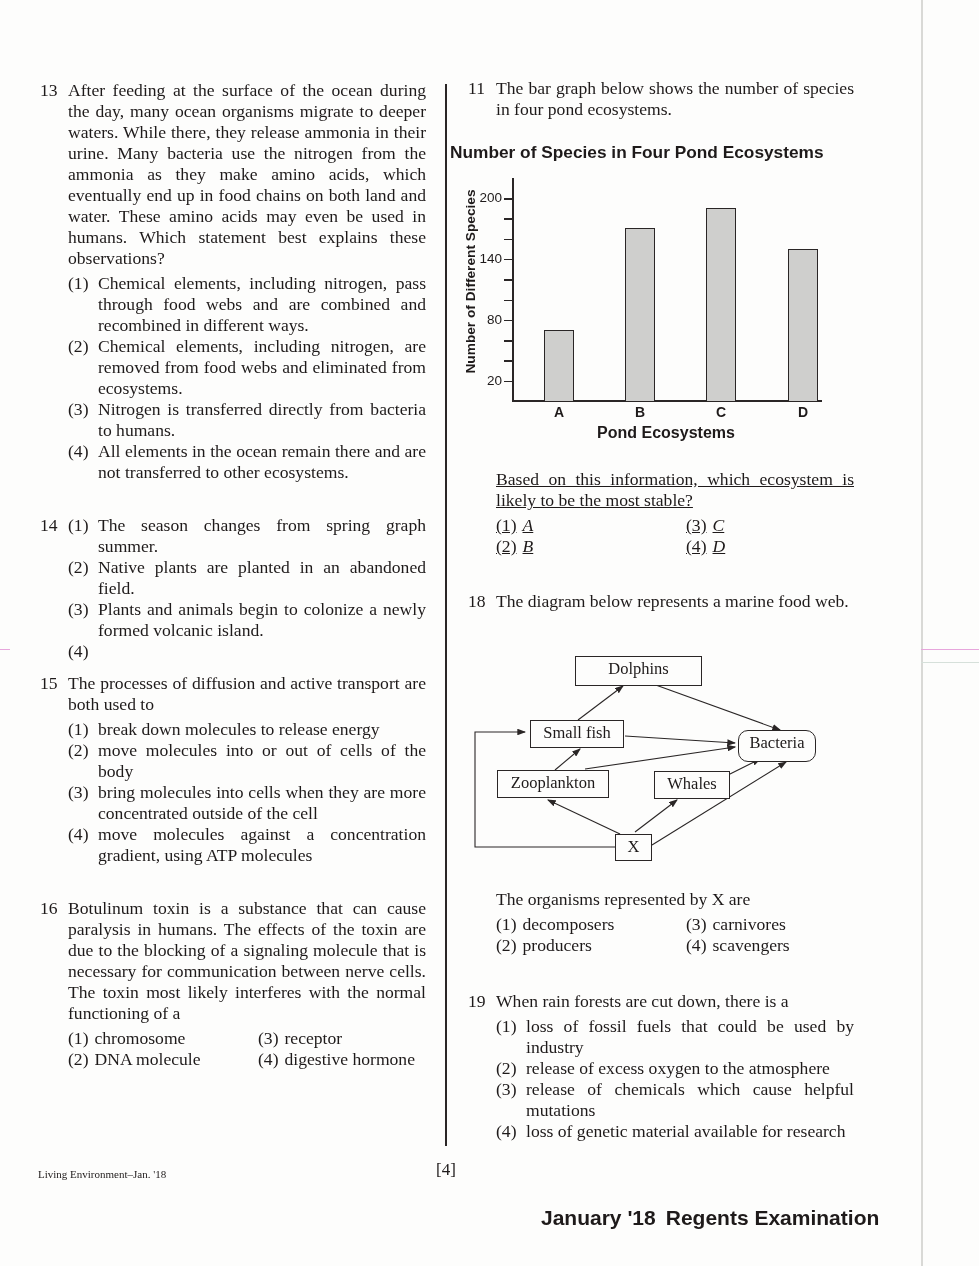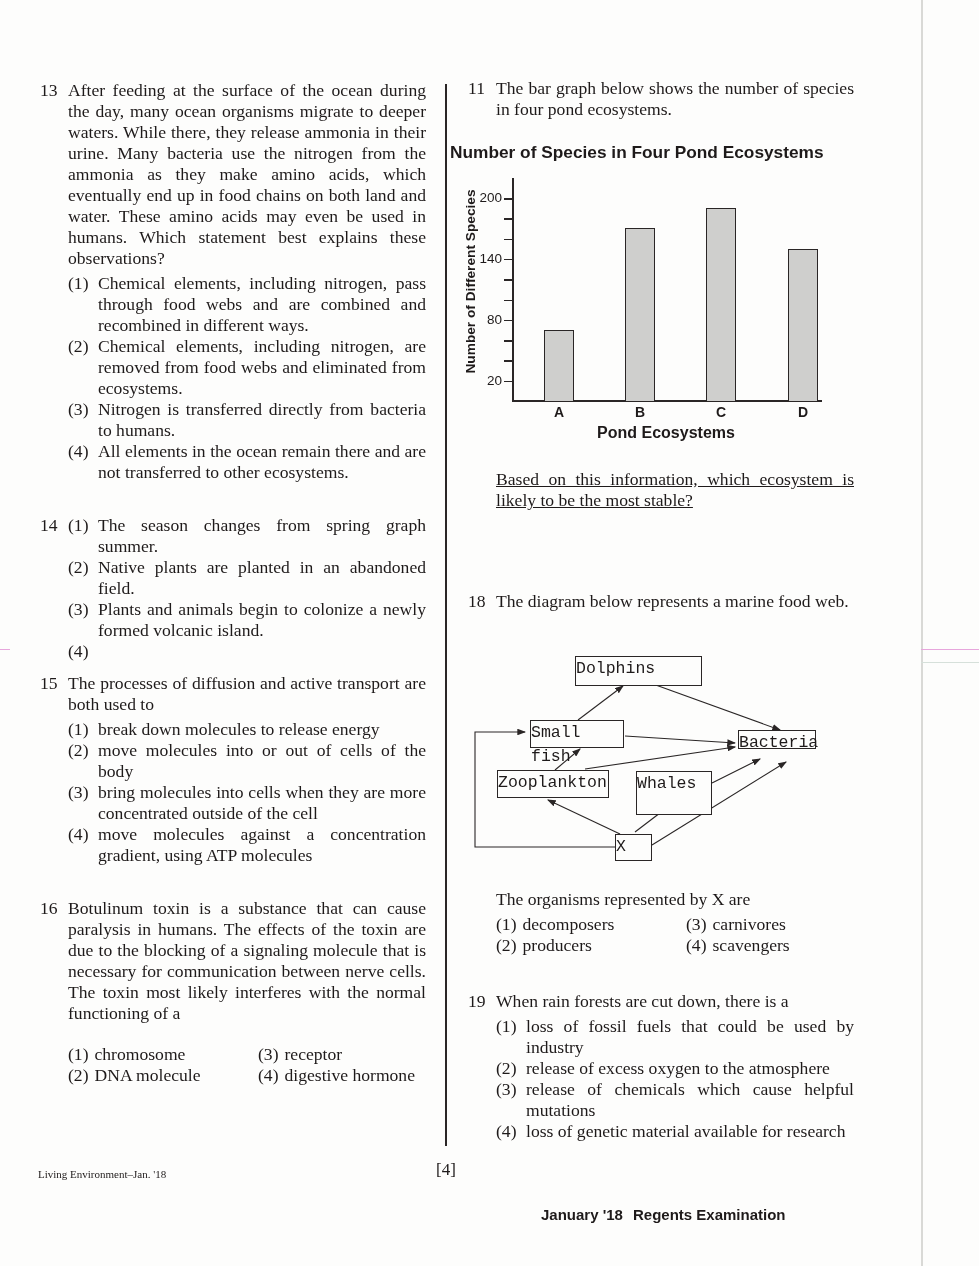--- a/index.html
+++ b/index.html
@@ -30,26 +30,26 @@
   .ylabel { position: absolute; left: -76px; top: 104px; width: 200px; transform: rotate(-90deg); font-family: "Liberation Sans", "DejaVu Sans", sans-serif; font-weight: bold; font-size: 13.7px; text-align: center; }
   .yaxis { position: absolute; left: 66px; top: 8px; width: 2px; height: 224px; background: #2a2626; }
   .xaxis { position: absolute; left: 66px; top: 230px; width: 310px; height: 2px; background: #2a2626; }
   .tick { position: absolute; left: 58px; width: 9px; height: 1.5px; background: #2a2626; }
   .ticklabel { position: absolute; left: 22px; width: 34px; text-align: right; font-family: "Liberation Sans", "DejaVu Sans", sans-serif; font-size: 13.5px; }
   .bar { position: absolute; width: 30px; background: #cfcfcd; border: 1.5px solid #2a2626; border-bottom: none; box-sizing: border-box; }
   .xcat { position: absolute; top: 234px; width: 30px; text-align: center; font-family: "Liberation Sans", "DejaVu Sans", sans-serif; font-weight: bold; font-size: 14px; }
   .xlabel { position: absolute; left: 110px; top: 254px; width: 220px; text-align: center; font-family: "Liberation Sans", "DejaVu Sans", sans-serif; font-weight: bold; font-size: 16px; }
 
   .foodweb { position: absolute; left: 470px; top: 650px; width: 360px; height: 215px; }
-  .node { position: absolute; border: 1.6px solid #2a2626; background: #fdfdfc; font-family: Liberation Mono, monospace; font-size: 16.5px; box-sizing: border-box; line-height: 24px; }
+  .node { position: absolute; border: 1.6px solid #2a2626; background: #fdfdfc; font-family: Liberation Serif, serif; font-size: 16.5px; text-align: center; box-sizing: border-box; line-height: 24px; }
   .foodweb svg { position: absolute; left: 0; top: 0; }
 
   .footer-left { position: absolute; left: 38px; top: 1168px; font-family: "Liberation Serif", "DejaVu Serif", serif; font-weight: normal; font-size: 11px; }
   .footer-page { position: absolute; left: 436px; top: 1160px; font-family: "Liberation Serif", "DejaVu Serif", serif; font-size: 17px; }
-  .footer-right { position: absolute; left: 541px; top: 1206px; font-family: "Liberation Sans", "DejaVu Sans", sans-serif; font-weight: bold; font-size: 15px; }
+  .footer-right { position: absolute; left: 541px; top: 1206px; font-family: "Liberation Sans", "DejaVu Sans", sans-serif; font-weight: bold; font-size: 21px; }
   .footer-right span + span { margin-left: 10px; }
 </style>
 </head>
 <body>
 
 <div class="page-edge"></div>
 <div class="edge-mark" style="left:0;top:649px;width:10px;background:#e7a6dc;"></div>
 <div class="edge-mark" style="left:921px;top:649px;width:58px;background:#e7a6dc;"></div>
 <div class="edge-mark" style="left:921px;top:662px;width:58px;background:#d6e0da;"></div>
 
@@ -83,21 +83,21 @@
       <div class="opt"><span class="onum">(1)</span><span>break down molecules to release energy</span></div>
       <div class="opt"><span class="onum">(2)</span><span>move molecules into or out of cells of the body</span></div>
       <div class="opt"><span class="onum">(3)</span><span>bring molecules into cells when they are more concentrated outside of the cell</span></div>
       <div class="opt"><span class="onum">(4)</span><span>move molecules against a concentration gradient, using ATP molecules</span></div>
     </div>
   </div>
 
   <div class="q" style="margin-top:32px;">
     <span class="qnum">16</span>
     <div class="stem">Botulinum toxin is a substance that can cause paralysis in humans. The effects of the toxin are due to the blocking of a signaling molecule that is necessary for communication between nerve cells. The toxin most likely interferes with the normal functioning of a</div>
-    <div class="grid2" style="margin-top:20px;">
+    <div class="grid2" style="margin-top:4px;">
       <div class="opt"><span class="onum">(1)</span><span>chromosome</span></div>
       <div class="opt"><span class="onum">(3)</span><span>receptor</span></div>
       <div class="opt"><span class="onum">(2)</span><span>DNA molecule</span></div>
       <div class="opt"><span class="onum">(4)</span><span>digestive hormone</span></div>
     </div>
   </div>
 </div>
 
 <div class="divider"></div>
 
@@ -137,20 +137,26 @@
       <div class="bar" style="left: 260px; top: 38.15px; height: 192.85px; background: rgb(207, 207, 205);"></div>
       <div class="xcat" style="left: 260px;">C</div>
       <div class="bar" style="left: 342px; top: 78.75px; height: 152.25px; background: rgb(207, 207, 205);"></div>
       <div class="xcat" style="left: 342px;">D</div>
     </div>
   <div class="xlabel">Pond Ecosystems</div>
 </div>
 
 <div class="col" style="left:496px;top:469px;width:358px;text-decoration:underline;">
   <div class="stem">Based on this information, which ecosystem is likely to be the most stable?</div>
+  <div class="grid2">
+    <div class="opt"><span class="onum">(1)</span><span class="ital">A</span></div>
+    <div class="opt"><span class="onum">(3)</span><span class="ital">C</span></div>
+    <div class="opt"><span class="onum">(2)</span><span class="ital">B</span></div>
+    <div class="opt"><span class="onum">(4)</span><span class="ital">D</span></div>
+  </div>
 </div>
 
 <div class="col" style="left:468px;top:591px;width:386px;">
   <div class="q">
     <span class="qnum">18</span>
     <div class="stem">The diagram below represents a marine food web.</div>
   </div>
 </div>
 
 <div class="foodweb">
@@ -168,23 +174,23 @@
       <line x1="115" y1="119" x2="265" y2="97" marker-end="url(#ah)"></line>
       <line x1="242" y1="133" x2="290" y2="109" marker-end="url(#ah)"></line>
       <line x1="150" y1="184" x2="78" y2="150" marker-end="url(#ah)"></line>
       <line x1="165" y1="182" x2="207" y2="150" marker-end="url(#ah)"></line>
       <line x1="182" y1="195" x2="316" y2="112" marker-end="url(#ah)"></line>
       <polyline points="145,197 5,197 5,82 55,82" marker-end="url(#ah)"></polyline>
     </g>
   </svg>
   <div class="node" style="left:105px;top:6px;width:127px;height:30px;">Dolphins</div>
   <div class="node" style="left:60px;top:70px;width:94px;height:28px;">Small fish</div>
-  <div class="node" style="left:268px;top:80px;width:78px;height:19px;">Bacteria</div>
+  <div class="node" style="left:268px;top:80px;width:78px;height:32px;border-radius:10px;">Bacteria</div>
   <div class="node" style="left:27px;top:120px;width:112px;height:28px;">Zooplankton</div>
-  <div class="node" style="left:166px;top:121px;width:76px;height:44px;">Whales</div>
+  <div class="node" style="left:184px;top:121px;width:76px;height:28px;">Whales</div>
   <div class="node" style="left:145px;top:184px;width:37px;height:27px;">X</div>
 </div>
 
 <div class="col" style="left:496px;top:889px;width:358px;">
   <div class="stem">The organisms represented by X are</div>
   <div class="grid2">
     <div class="opt"><span class="onum">(1)</span><span>decomposers</span></div>
     <div class="opt"><span class="onum">(3)</span><span>carnivores</span></div>
     <div class="opt"><span class="onum">(2)</span><span>producers</span></div>
     <div class="opt"><span class="onum">(4)</span><span>scavengers</span></div>

